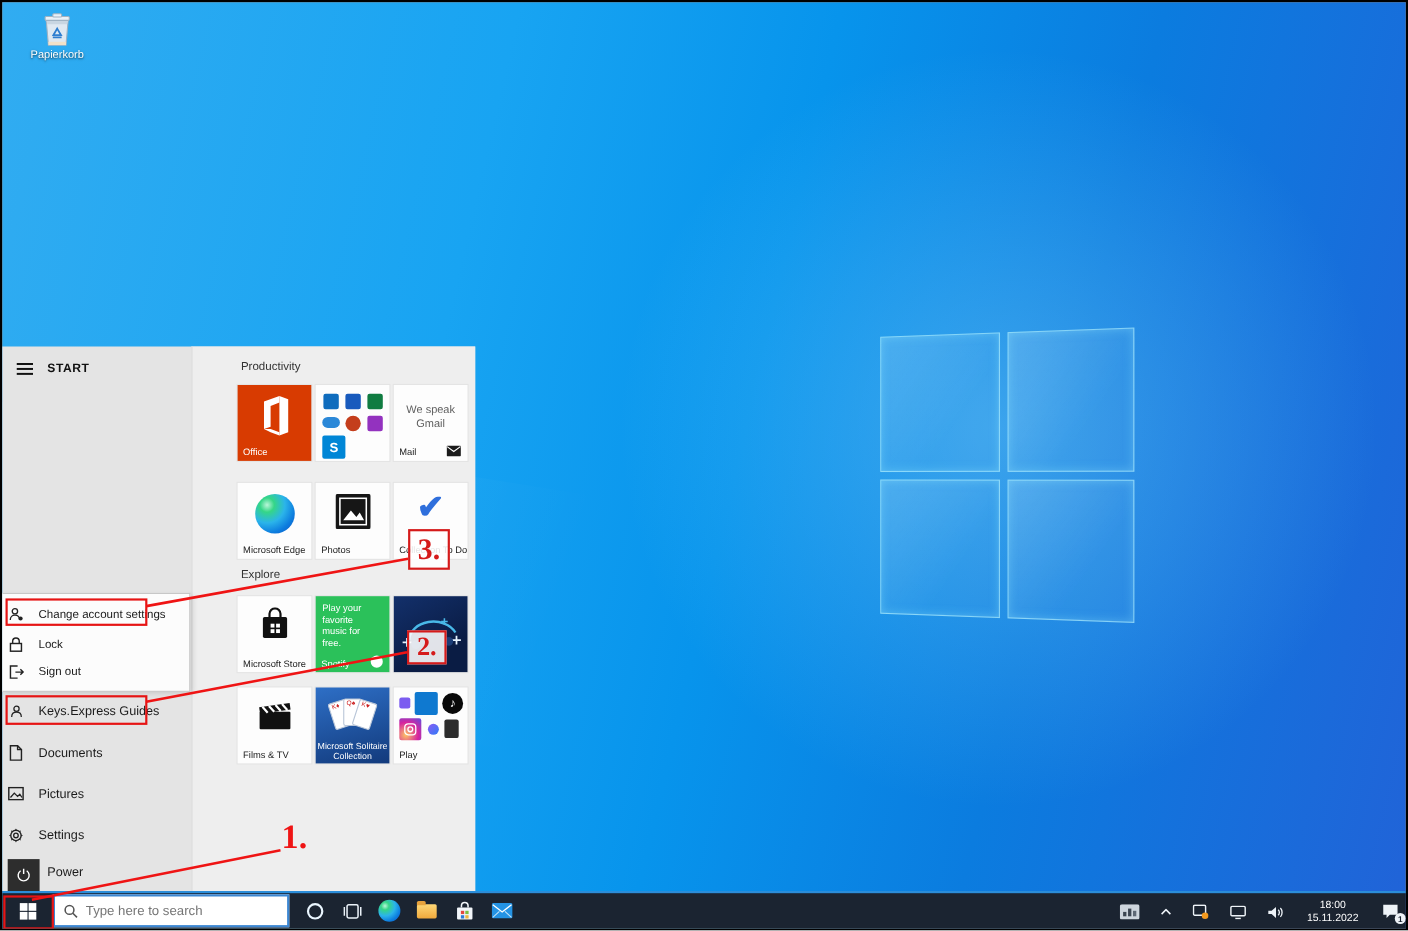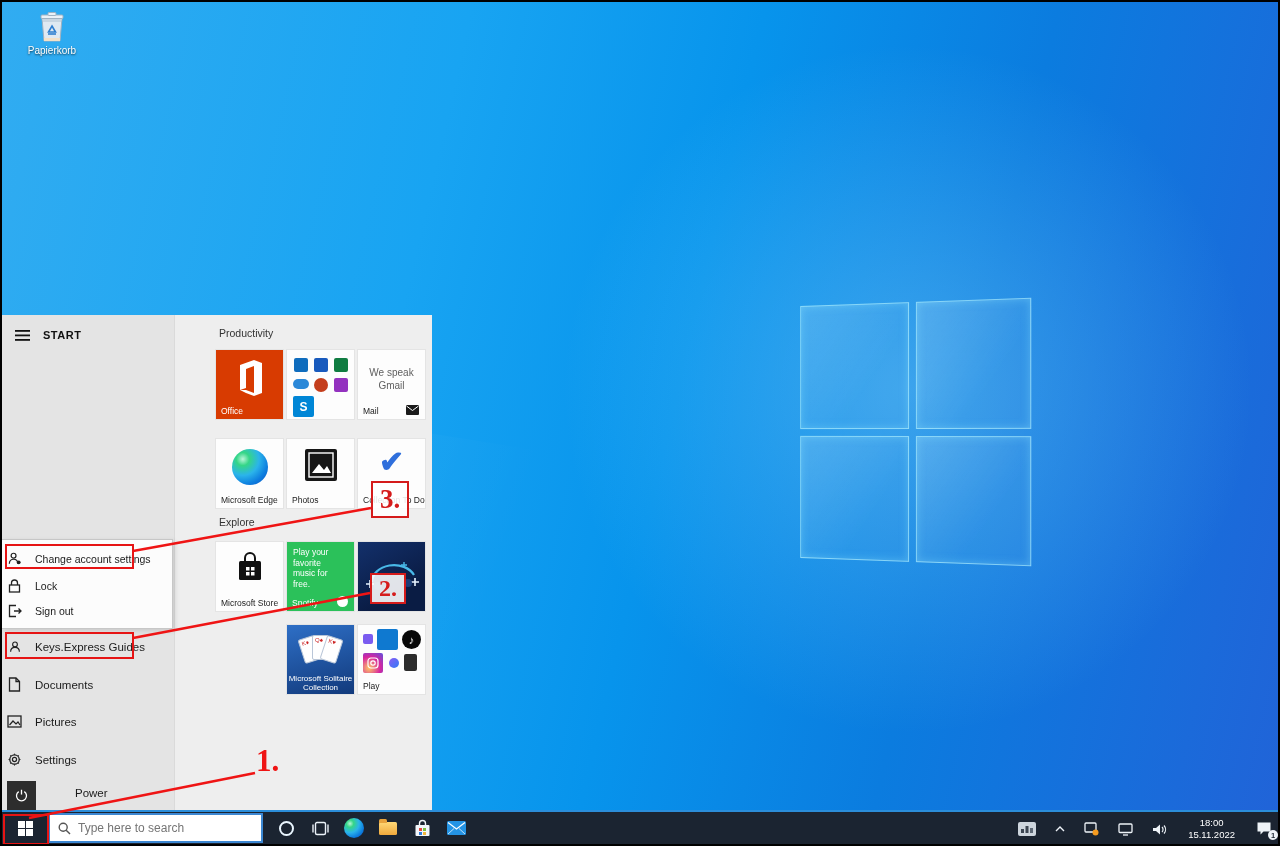--- a/index.html
+++ b/index.html
@@ -32,21 +32,21 @@
   .sm-title { font-size:11px; font-weight:bold; letter-spacing:.5px; color:#111; }
 
   .flyout { position:absolute; left:0; top:224px; width:171px; height:90px; background:#fcfcfc;
     border:1px solid #c7c7c7; border-left:none; box-shadow:2px 2px 5px rgba(0,0,0,.12); }
 
   .rail-item { position:absolute; left:0; width:170px; height:25px; display:flex; align-items:center; gap:12px; padding-left:4px; cursor:pointer; }
   .rail-item .txt { font-size:10.5px; color:#1b1b1b; white-space:nowrap; }
   .rail-item.big .txt { font-size:11.5px; }
   .ric { width:17px; height:17px; flex:0 0 17px; display:flex; align-items:center; justify-content:center; }
   .power-box { position:absolute; left:5px; top:466px; width:29px; height:29px; background:#2d2d2d; display:flex; align-items:center; justify-content:center; }
-  .power-lbl { position:absolute; left:41px; top:472px; font-size:11.5px; color:#1b1b1b;margin-left:32px; }
+  .power-lbl { position:absolute; left:41px; top:472px; font-size:11.5px; color:#1b1b1b; }
 
   .group-label { position:absolute; font-size:10.5px; color:#333; }
   .tile { position:absolute; width:67px; height:69px; background:#fdfdfd; box-shadow:0 0 0 1px rgba(0,0,0,.04); overflow:hidden; cursor:pointer; }
   .tile .tlabel { position:absolute; left:5px; bottom:3px; font-size:8.5px; color:#222; white-space:nowrap; }
   .tile .ticon { position:absolute; left:0; right:0; top:10px; display:flex; justify-content:center; }
 
   .t-office { background:#d83b01; }
   .t-office .tlabel { color:#fff; }
   .t-spotify { background:#2bc15a; }
   .t-spotify .promo { position:absolute; left:6px; top:5px; width:52px; font-size:8.5px; line-height:1.25; color:#fff; }
@@ -289,20 +289,32 @@
       <svg width="67" height="69" viewBox="0 0 67 69">
         <path d="M14 40 A22 17 0 0 1 56 33" fill="none" stroke="#49b9e8" stroke-width="2.2"></path>
         <path d="M12 38 l0 8 M8 42 l8 0" stroke="#e8f4ff" stroke-width="1.6"></path>
         <path d="M57 36 l0 8 M53 40 l8 0" stroke="#e8f4ff" stroke-width="1.6"></path>
         <path d="M46 20 l0 6 M43 23 l6 0" stroke="#49b9e8" stroke-width="1.4"></path>
         <circle cx="20" cy="44" r="4" fill="#1b3d77"></circle>
           <circle cx="50" cy="41" r="4" fill="#1b3d77"></circle>
       </svg>
     </div>
 
+    <div class="tile" style="left:214px; top:310px">
+      <div class="ticon" style="top:14px">
+        <svg width="32" height="26" viewBox="0 0 32 26">
+            <rect x="2" y="8" width="28" height="16" rx="1" fill="#111"></rect>
+            <g transform="rotate(-8 16 6)">
+              <rect x="2" y="2" width="28" height="6" fill="#111"></rect>
+              <path d="M5 2 l4 6 M11 2 l4 6 M17 2 l4 6 M23 2 l4 6" stroke="#fff" stroke-width="2"></path>
+            </g>
+          </svg>
+      </div>
+      <span class="tlabel">Films &amp; TV</span>
+    </div>
     <div class="tile t-solitaire" style="left:285px; top:310px">
       <div class="cards">
         <div class="card" style="left:14px; transform:rotate(-18deg)">
             <span class="pip">K♦</span>
           </div>
         <div class="card" style="left:25px; top:2px">
             <span class="pip">Q♠</span>
           </div>
         <div class="card" style="left:36px; transform:rotate(18deg)">
             <span class="pip">K♥</span>

